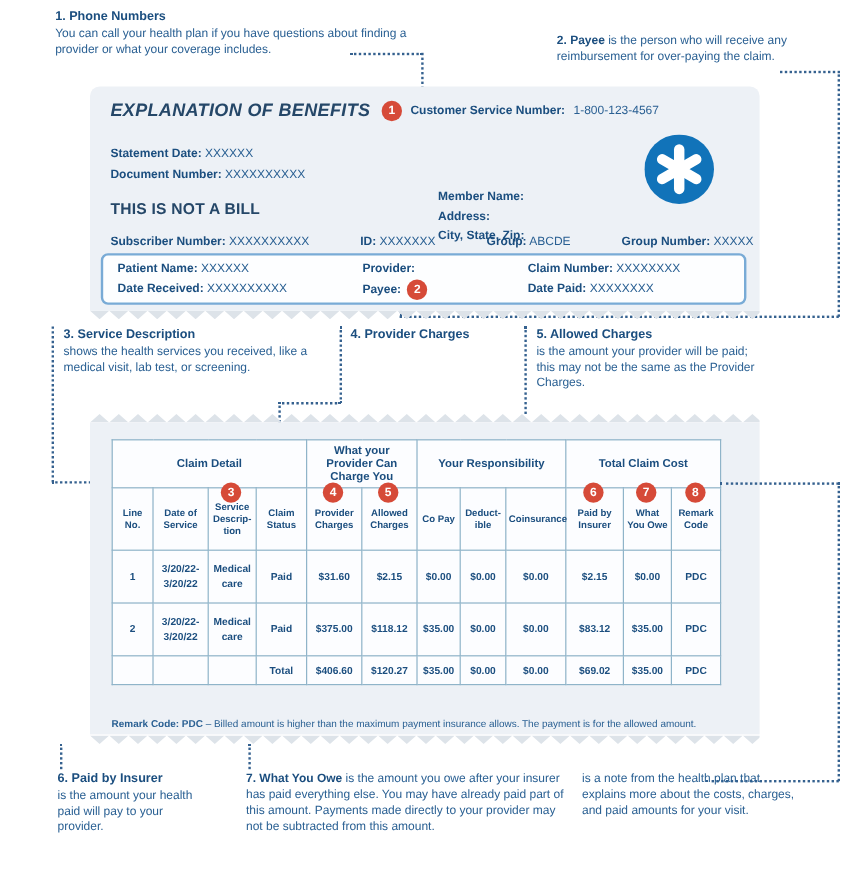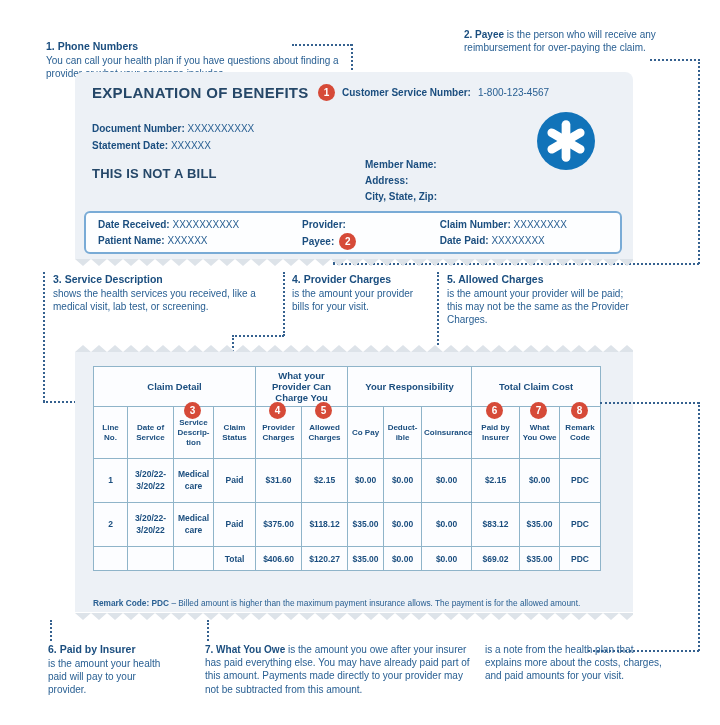--- a/index.html
+++ b/index.html
@@ -24,21 +24,21 @@
   .tear { position:absolute; left:75px; width:558px; height:7px; }
 
   
   .badge { width:17px; height:17px; border-radius:50%; background:#d64a38;
            color:#fff; font-size:10px; font-weight:700; line-height:17px;
            text-align:center; flex:0 0 17px; }
   .badge.abs { position:absolute; top:402px; }
 
   
   .p-abs { position:absolute; }
-  .eob-title { left:17px; top:12px; font-size:15px; font-weight:700; color:#254768; letter-spacing:.3px; }
+  .eob-title { left:17px; top:12px; font-size:15px; font-weight:700; color:#254768; letter-spacing:.3px;font-style:italic; }
   .cs-line { left:243px; top:12px; display:flex; align-items:center; gap:7px; font-size:10px; }
   .lbl { font-weight:700; color:#1b4e7f; }
   .val { color:#2a6093; }
   .field-line { font-size:10px; line-height:17px; white-space:nowrap; }
   .stmt { left:17px; top:48px; }
   .member { left:290px; top:48px;margin-top:37px; }
   .member .field-line { line-height:16px; }
   .medic { left:462px; top:40px; width:58px; height:58px; }
   .notabill { left:17px; top:94px; font-size:13px; font-weight:700; color:#254768; letter-spacing:.2px; }
   .subrow { left:17px; top:121px; width:536px; display:flex; justify-content:space-between; font-size:10px; white-space:nowrap; }
@@ -59,21 +59,21 @@
   .remark { position:absolute; left:18px; top:246px; width:528px; font-size:8.3px; line-height:1.3; color:#2a6093; }
 
   .c-w1{width:34px}.c-w2{width:46px}.c-w3{width:40px}.c-w4{width:42px}.c-w5{width:46px}.c-w6{width:46px}
   .c-w7{width:36px}.c-w8{width:38px}.c-w9{width:50px}.c-w10{width:48px}.c-w11{width:40px}.c-w12{width:41px}
 </style>
 </head>
 <body>
 
 <div id="canvas">
 
-  <div class="callout" style="left:46px; top:8px; width:330px;margin-top:32px;">
+  <div class="callout" style="left:46px; top:8px; width:330px;">
     <div class="co-title">1. Phone Numbers</div>
     <div class="co-body">You can call your health plan if you have questions about finding a provider or what your coverage includes.</div>
   </div>
 
   <div class="callout" style="left:464px; top:28px; width:248px;">
     <p class="co-body"><b class="co-lead">2. Payee</b> <span>is the person who will receive any reimbursement for over-paying the claim.</span></p>
   </div>
 
   <div class="dl-h" style="left:292px; top:44px; width:60px;"></div>
   <div class="dl-v" style="left:351px; top:44px; height:38px;"></div>
@@ -85,22 +85,22 @@
   <div class="paper" id="paper1">
     <div class="p-abs eob-title">EXPLANATION OF BENEFITS</div>
 
     <div class="p-abs cs-line">
       <span class="badge">1</span>
       <span class="lbl">Customer Service Number:</span>
       <span class="val">1-800-123-4567</span>
     </div>
 
     <div class="p-abs stmt">
+      <div class="field-line"><span class="lbl">Statement Date:</span> <span class="val">XXXXXX</span></div>
       <div class="field-line"><span class="lbl">Document Number:</span> <span class="val">XXXXXXXXXX</span></div>
-      <div class="field-line"><span class="lbl">Statement Date:</span> <span class="val">XXXXXX</span></div>
     </div>
 
     <div class="p-abs member">
       <div class="field-line lbl">Member Name:</div>
       <div class="field-line lbl">Address:</div>
       <div class="field-line lbl">City, State, Zip:</div>
     </div>
 
     <div class="p-abs medic">
       <svg viewBox="0 0 60 60" width="58" height="58">
@@ -108,28 +108,34 @@
         <g stroke="#ffffff" stroke-width="9" stroke-linecap="round">
           <line x1="30" y1="13" x2="30" y2="47"></line>
           <line x1="15.3" y1="21.5" x2="44.7" y2="38.5"></line>
           <line x1="15.3" y1="38.5" x2="44.7" y2="21.5"></line>
         </g>
       </svg>
     </div>
 
     <div class="p-abs notabill">THIS IS NOT A BILL</div>
 
+    <div class="p-abs subrow">
+      <span class="field-line"><span class="lbl">Subscriber Number:</span> <span class="val">XXXXXXXXXX</span></span>
+      <span class="field-line"><span class="lbl">ID:</span> <span class="val">XXXXXXX</span></span>
+      <span class="field-line"><span class="lbl">Group:</span> <span class="val">ABCDE</span></span>
+      <span class="field-line"><span class="lbl">Group Number:</span> <span class="val">XXXXX</span></span>
+    </div>
 
     <div class="p-abs patientbox">
       <div>
         <div class="field-line">
+            <span><span class="lbl">Patient Name:</span> <span class="val">XXXXXX</span></span>
+          </div>
+        <div class="field-line">
             <span><span class="lbl">Date Received:</span> <span class="val">XXXXXXXXXX</span></span>
-          </div>
-        <div class="field-line">
-            <span><span class="lbl">Patient Name:</span> <span class="val">XXXXXX</span></span>
           </div>
       </div>
       <div>
         <div class="field-line lbl">Provider:</div>
         <div class="field-line">
             <span class="lbl">Payee:</span>
             <span class="badge">2</span>
           </div>
       </div>
       <div>
@@ -147,21 +153,20 @@
         <path d="M0 0 L8 7 L16 0 L24 7 L32 0 L40 7 L48 0 L56 7 L64 0 L72 7 L80 0 L88 7 L96 0 L104 7 L112 0 L120 7 L128 0 L136 7 L144 0 L152 7 L160 0 L168 7 L176 0 L184 7 L192 0 L200 7 L208 0 L216 7 L224 0 L232 7 L240 0 L248 7 L256 0 L264 7 L272 0 L280 7 L288 0 L296 7 L304 0 L312 7 L320 0 L328 7 L336 0 L344 7 L352 0 L360 7 L368 0 L376 7 L384 0 L392 7 L400 0 L408 7 L416 0 L424 7 L432 0 L440 7 L448 0 L456 7 L464 0 L472 7 L480 0 L488 7 L496 0 L504 7 L512 0 L520 7 L528 0 L536 7 L544 0 L552 7 L560 0 Z" fill="#dde3e9"></path>
       </svg>
     </div>
 
   <div class="callout" style="left:53px; top:273px; width:218px;">
     <div class="co-title">3. Service Description</div>
     <div class="co-body">shows the health services you received, like a medical visit, lab test, or screening.</div>
   </div>
   <div class="callout" style="left:292px; top:273px; width:136px;">
     <div class="co-title">4. Provider Charges</div>
-    <div class="co-body">is the amount your provider bills for your visit.</div>
   </div>
   <div class="callout" style="left:447px; top:273px; width:192px;">
     <div class="co-title">5. Allowed Charges</div>
     <div class="co-body">is the amount your provider will be paid; this may not be the same as the Provider Charges.</div>
   </div>
 
   <div class="dl-v" style="left:43px; top:272px; height:130px;"></div>
   <div class="dl-h" style="left:43px; top:401px; width:141px;"></div>
   <div class="dl-v" style="left:283px; top:272px; height:64px;"></div>
   <div class="dl-h" style="left:232px; top:335px; width:52px;"></div>

